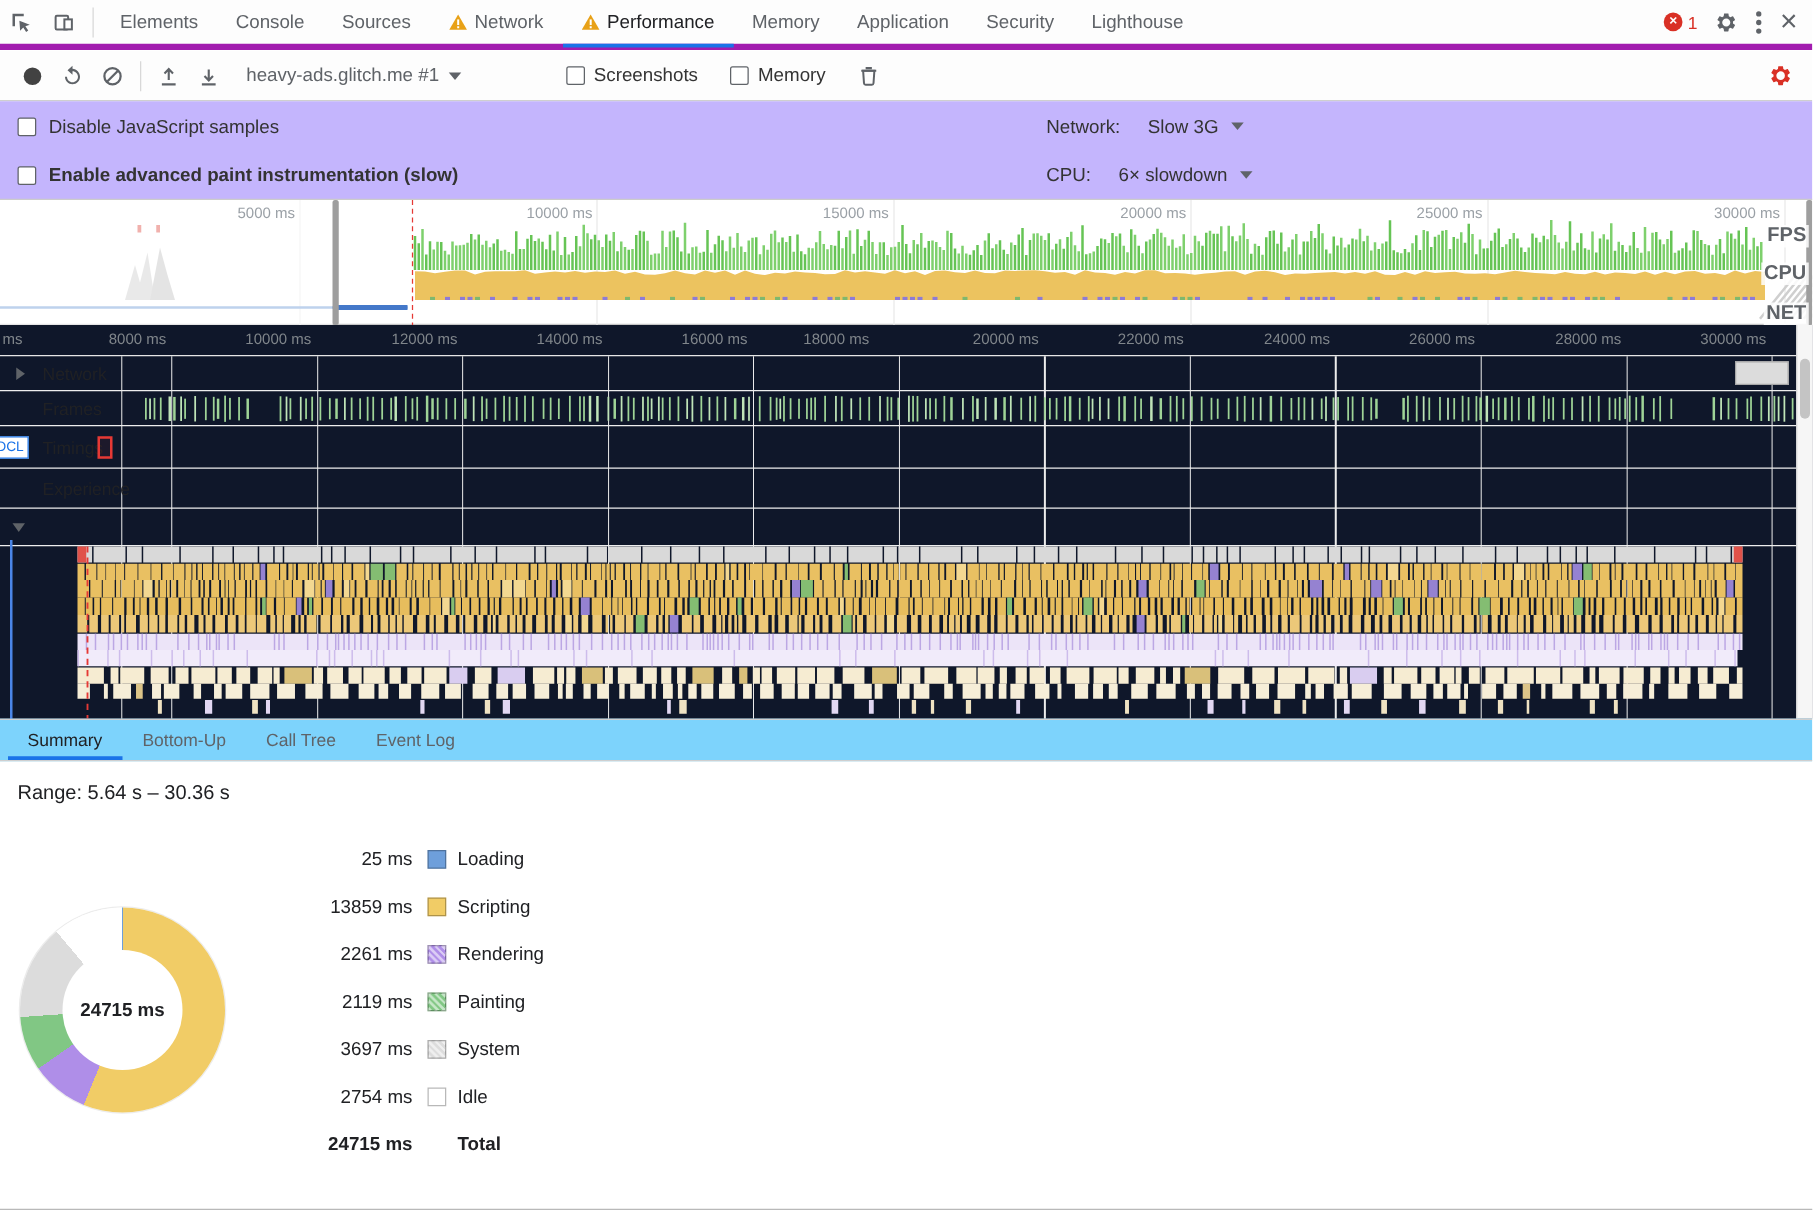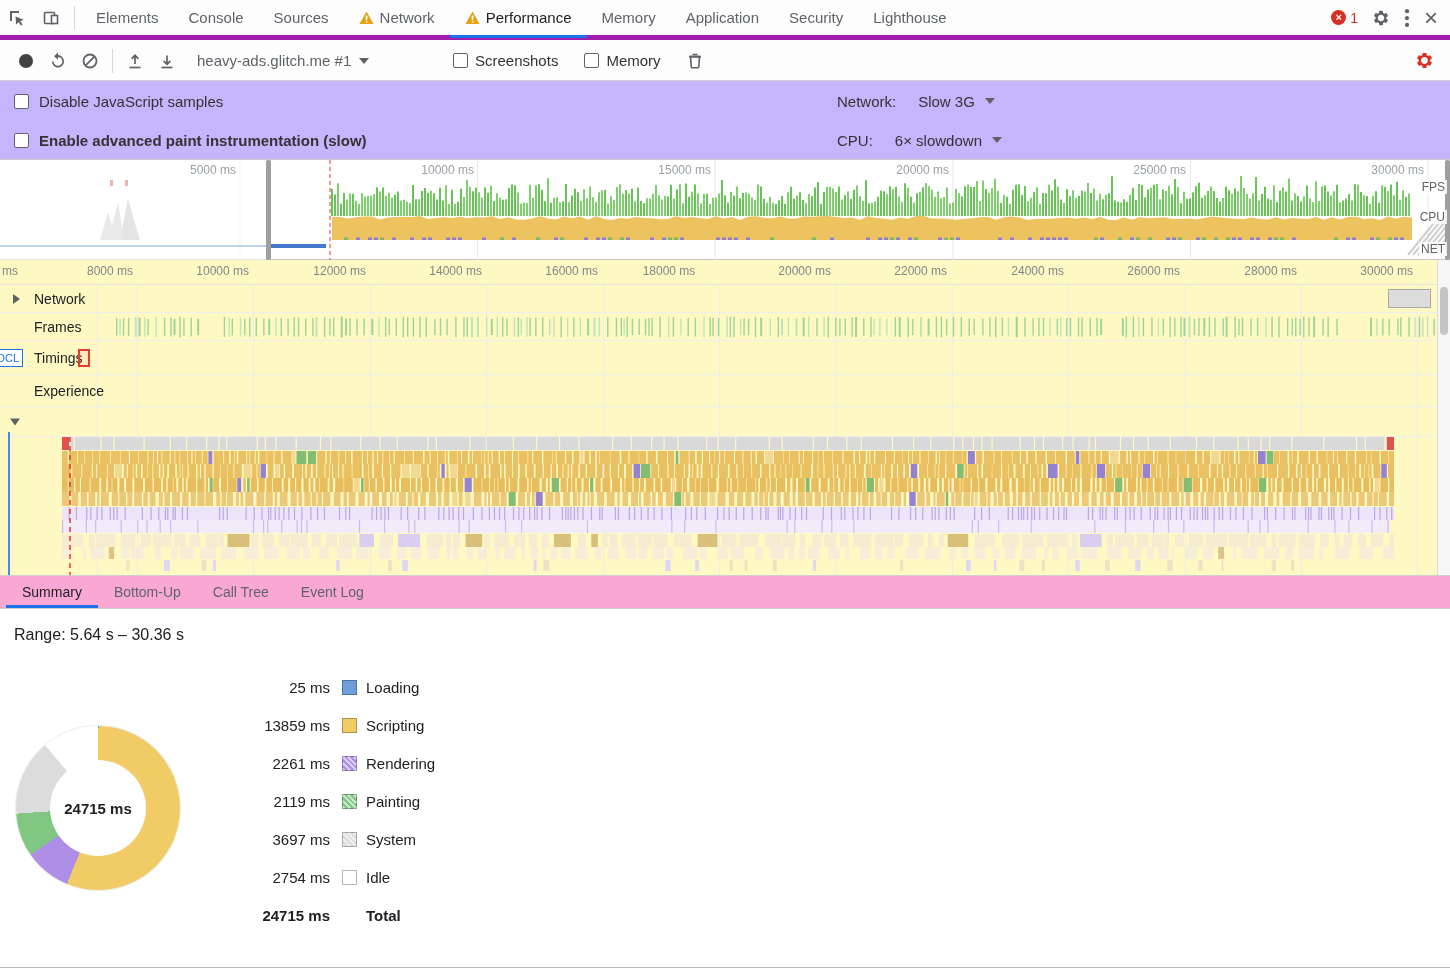--- a/index.html
+++ b/index.html
@@ -30,24 +30,24 @@
 
   
   #options { position:absolute; top:81px; left:0; right:0; height:79px; background:#c4b5fd; border-bottom:1px solid #cccccc; }
   .opt-row { position:absolute; left:14px; height:40px; display:flex; align-items:center; gap:10px; font-size:15px; color:#333; }
   .opt-right { position:absolute; left:837px; height:40px; display:flex; align-items:center; gap:22px; font-size:15px; color:#333; }
   .sel-value { display:flex; align-items:center; gap:10px; cursor:pointer; }
 
   
   #overview { position:absolute; top:160px; left:0; right:0; height:100px; border-bottom:1px solid #c6c6c6; background:#fff; cursor:ew-resize; }
   .ov-label { position:absolute; top:3px; width:68px; text-align:right; font-size:12px; color:#9aa0a6; pointer-events:none; }
-  .ov-side { position:absolute; right:3px; font-size:12px; font-weight:normal; color:#5f6368; background:rgba(255,255,255,0.85); padding:0 2px; pointer-events:none; }
+  .ov-side { position:absolute; right:3px; font-size:16px; font-weight:bold; color:#5f6368; background:rgba(255,255,255,0.85); padding:0 2px; pointer-events:none; }
 
   
-  #timeline { position:absolute; top:260px; left:0; right:0; height:315px; background:#fef9c3; }
+  #timeline { position:absolute; top:260px; left:0; right:0; height:315px; background:#0f172a; }
   #ruler { position:absolute; top:0; left:0; right:13px; height:25px; border-bottom:1px solid #e6e6e6; }
   .ruler-label { position:absolute; top:4px; width:70px; text-align:right; font-size:12px; color:#80868b; }
   #rows { position:absolute; top:25px; left:0; right:13px; bottom:0;
           background-image:repeating-linear-gradient(90deg,#ececec 0 1px,transparent 1px 116.4px);
           background-position:137px 0; }
   .trow { position:relative; width:100%; border-bottom:1px solid #eeeeee; overflow:hidden; }
   .tlabel { position:absolute; top:50%; transform:translateY(-50%); left:34px; font-size:14px; color:#202124; white-space:nowrap; }
   .tri-right { position:absolute; left:13px; top:50%; transform:translateY(-50%); width:0; height:0; border-top:5px solid transparent; border-bottom:5px solid transparent; border-left:7px solid #5f6368; cursor:pointer; }
   .tri-down { position:absolute; left:10px; top:50%; transform:translateY(-50%); width:0; height:0; border-left:5px solid transparent; border-right:5px solid transparent; border-top:7px solid #5f6368; cursor:pointer; }
   #row-network { height:28px; }
@@ -58,21 +58,21 @@
   #red-marker { position:absolute; left:78px; top:8px; width:12px; height:18px; border:2px solid #e53935; background:rgba(229,57,53,0.07); }
   #row-experience { height:32px; }
   #row-main-header { height:30px; }
   #row-main-header .tlabel { left:28px; }
   #flame { position:relative; width:100%; height:138px; }
   #track-blue-line { position:absolute; left:8px; top:147px; width:2px; height:168px; background:#4b86e8; }
   #vscroll { position:absolute; right:0; top:0; width:13px; height:315px; background:#f6f6f6; border-left:1px solid #ddd; }
   #vscroll-thumb { position:absolute; left:2px; top:27px; width:8px; height:48px; background:#c4c4c4; border-radius:4px; cursor:pointer; }
 
   
-  #drawer-tabs { position:absolute; top:575px; left:0; right:0; height:34px; background:#f9a8d4; border-top:1px solid #cfcfcf; border-bottom:1px solid #cfcfcf; display:flex; align-items:stretch; padding-left:6px; }
+  #drawer-tabs { position:absolute; top:575px; left:0; right:0; height:34px; background:#7dd3fc; border-top:1px solid #cfcfcf; border-bottom:1px solid #cfcfcf; display:flex; align-items:stretch; padding-left:6px; }
   .dtab { display:flex; align-items:center; padding:0 16px; font-size:14px; color:#5f6368; cursor:pointer; }
   .dtab.active { color:#202124; box-shadow:inset 0 -3px 0 #1a73e8; }
 
   
   #summary { position:absolute; top:610px; left:0; right:0; bottom:1px; background:#fff; }
   #range-text { position:absolute; left:14px; top:16px; font-size:16px; color:#202124; }
   #donut { position:absolute; left:16px; top:116px; width:164px; height:164px; border-radius:50%; box-shadow:0 0 0 1px #ececec; }
   #donut-hole { position:absolute; left:34px; top:34px; width:96px; height:96px; background:#fff; border-radius:50%; display:flex; align-items:center; justify-content:center; font-size:15px; font-weight:bold; color:#202124; }
   #legend { position:absolute; left:230px; top:66px; display:flex; flex-direction:column; gap:16px; }
   .lrow { display:flex; align-items:center; height:22px; font-size:15px; color:#202124; }

